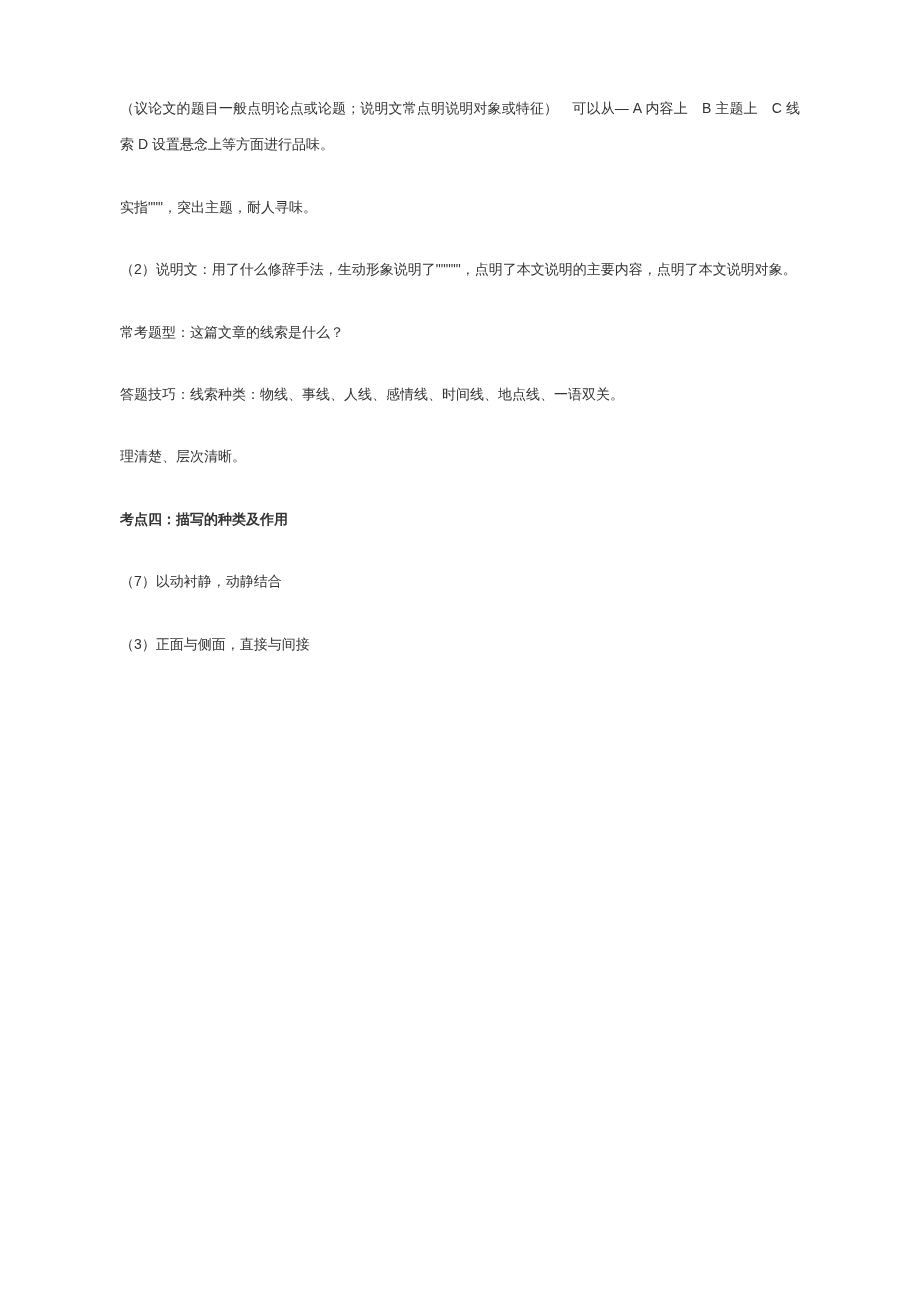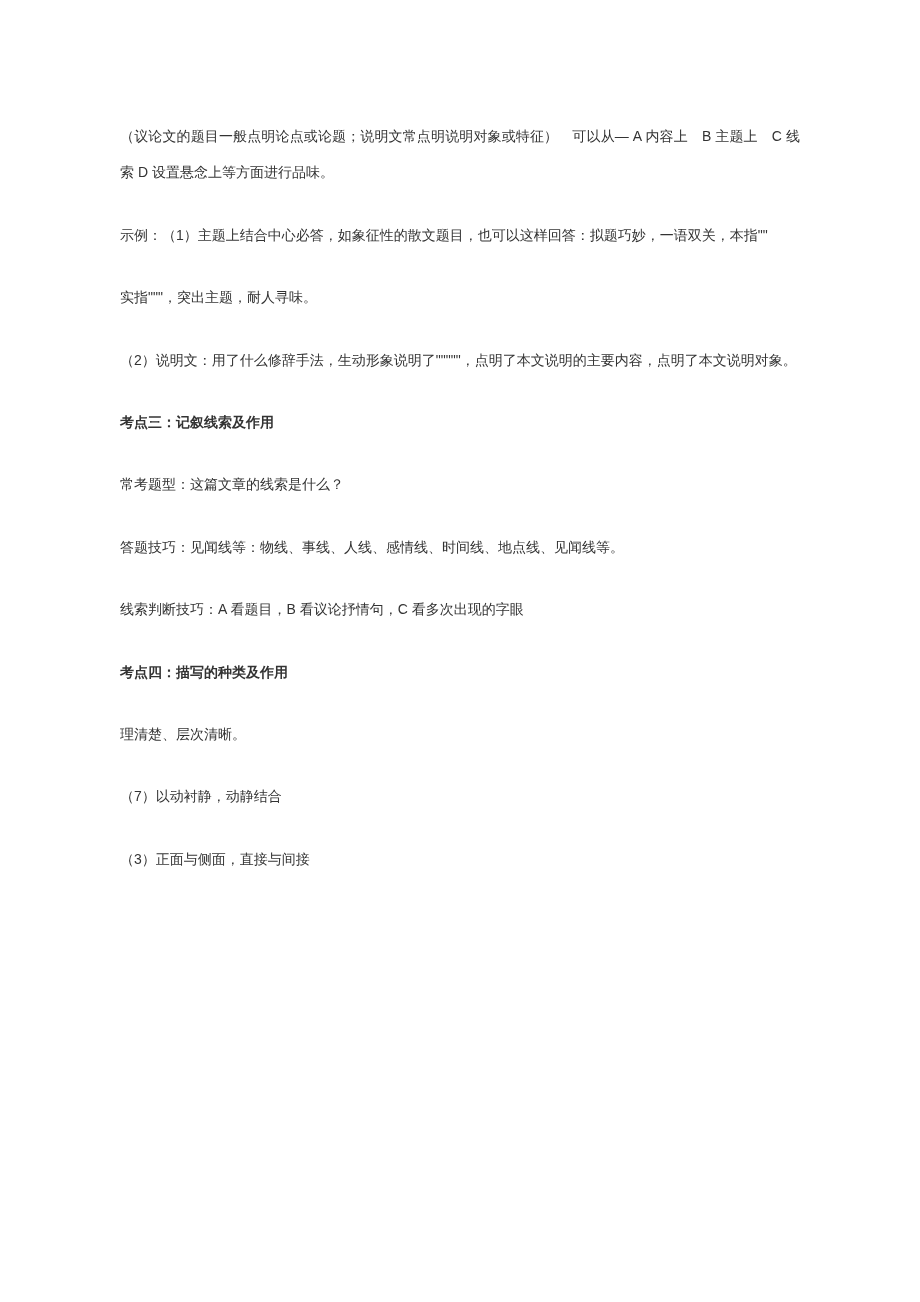--- a/index.html
+++ b/index.html
@@ -5,45 +5,42 @@
   body {
     margin: 0;
     padding: 0;
     background: #fff;
     font-family: "Microsoft YaHei", "PingFang SC", sans-serif;
   }
   .page {
     width: 920px;
     min-height: 1302px;
     margin: 0 auto;
-    padding: 118px 120px 60px 120px;
+    padding: 90px 120px 60px 120px;
     box-sizing: border-box;
     background: #fff;
   }
   .para {
     font-size: 14px;
     color: #333;
     line-height: 2.6;
     margin: 0 0 26px 0;
     text-align: justify;
     word-break: break-all;
   }
   .bold {
     font-weight: 700;
   }
 </style>
 </head>
 <body>
 
 <div class="page" id="page-root">
     <div class="para">（议论文的题目一般点明论点或论题；说明文常点明说明对象或特征）　可以从— A 内容上　B 主题上　C 线索 D 设置悬念上等方面进行品味。</div>
-    <div class="para">示例：（1）主题上结合中心必答，如象征性的散文题目，也可以这样回答：拟题巧妙，一语双关，本指""</div>
     <div class="para">实指"""，突出主题，耐人寻味。</div>
     <div class="para">（2）说明文：用了什么修辞手法，生动形象说明了"""""，点明了本文说明的主要内容，点明了本文说明对象。</div>
-    <div class="para bold">考点三：记叙线索及作用</div>
     <div class="para">常考题型：这篇文章的线索是什么？</div>
-    <div class="para">答题技巧：见闻线等：物线、事线、人线、感情线、时间线、地点线、见闻线等。</div>
-    <div class="para">线索判断技巧：A 看题目，B 看议论抒情句，C 看多次出现的字眼</div>
+    <div class="para">答题技巧：线索种类：物线、事线、人线、感情线、时间线、地点线、一语双关。</div>
+    <div class="para">理清楚、层次清晰。</div>
     <div class="para bold">考点四：描写的种类及作用</div>
-    <div class="para">理清楚、层次清晰。</div>
     <div class="para">（7）以动衬静，动静结合</div>
     <div class="para">（3）正面与侧面，直接与间接</div>
   </div>
 
 </body></html>

